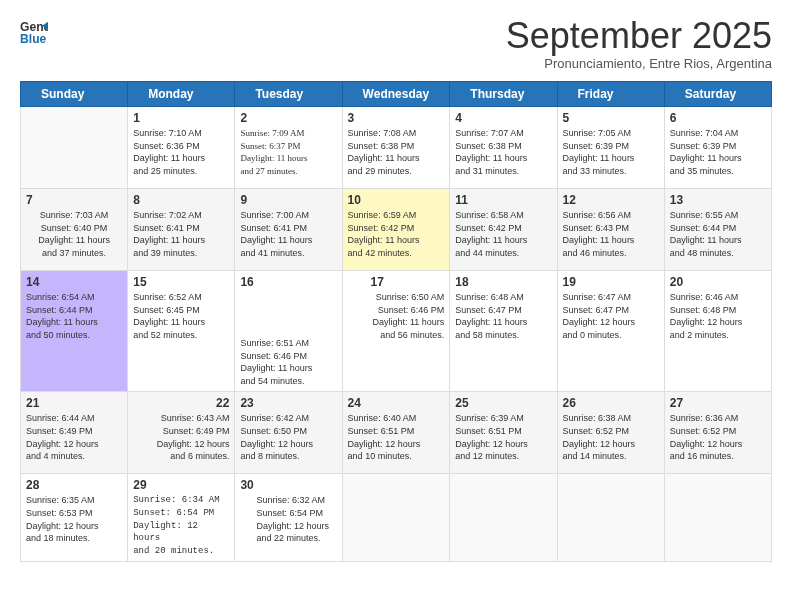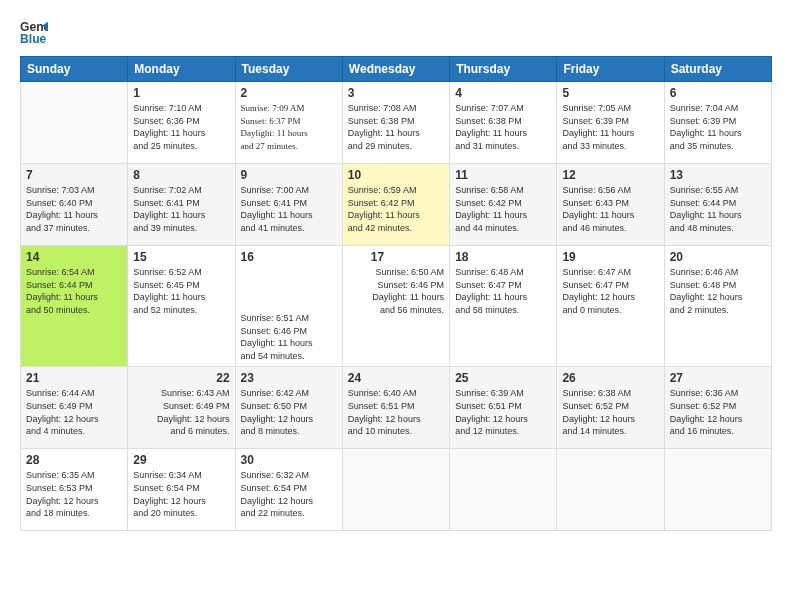--- a/index.html
+++ b/index.html
@@ -46,21 +46,21 @@
     .calendar {
       width: 100%;
       border-collapse: collapse;
       border: 1px solid #ccc;
     }
     .calendar th {
       background-color: #2874b8;
       color: #fff;
       font-size: 12px;
       font-weight: bold;
-      padding: 5px 6px;
+      padding: 5px 20px;
       text-align: left;
       border: 1px solid #1a5f9e;
     }
     .calendar td {
       width: 107px;
       vertical-align: top;
       padding: 4px 5px;
       border: 1px solid #ddd;
       font-size: 9.5px;
       color: #333;
@@ -91,20 +91,24 @@
 
 <div class="page">
   <div class="header">
     <div class="logo">
       <svg class="logo-icon" viewBox="0 0 30 30" xmlns="http://www.w3.org/2000/svg">
         <text x="0" y="14" font-size="13" font-weight="bold" fill="#333">General</text>
         <text x="0" y="27" font-size="13" font-weight="bold" fill="#1a6faf">Blue</text>
         <polygon points="24,8 30,4 30,14" fill="#1a6faf"></polygon>
       </svg>
     </div>
+    <div class="title-section">
+      <div class="month-title">September 2025</div>
+      <div class="subtitle">Pronunciamiento, Entre Rios, Argentina</div>
+    </div>
   </div>
 
   <table class="calendar">
     <thead>
       <tr>
       <th>Sunday</th>
           <th>Monday</th>
           <th>Tuesday</th>
           <th>Wednesday</th>
           <th>Thursday</th>
@@ -154,21 +158,21 @@
             <span class="day-number">6</span>
             <div class="day-info" style="white-space: pre-line;">Sunrise: 7:04 AM
 Sunset: 6:39 PM
 Daylight: 11 hours
 and 35 minutes.</div>
           </td>
         </tr>
         <tr>
           <td style="background: rgb(245, 245, 245);">
             <span class="day-number">7</span>
-            <div class="day-info" style="white-space: pre-line;">Sunrise: 7:03 AM
+            <div class="day-info" style="white-space: pre-line; text-align: center;">Sunrise: 7:03 AM
 Sunset: 6:40 PM
 Daylight: 11 hours
 and 37 minutes.</div>
           </td>
           <td style="background: rgb(245, 245, 245);">
             <span class="day-number">8</span>
             <div class="day-info" style="white-space: pre-line;">Sunrise: 7:02 AM
 Sunset: 6:41 PM
 Daylight: 11 hours
 and 39 minutes.</div>
@@ -203,21 +207,21 @@
           </td>
           <td style="background: rgb(245, 245, 245);">
             <span class="day-number">13</span>
             <div class="day-info" style="white-space: pre-line;">Sunrise: 6:55 AM
 Sunset: 6:44 PM
 Daylight: 11 hours
 and 48 minutes.</div>
           </td>
         </tr>
         <tr>
-          <td style="background: #bef264;">
+          <td style="background: #c4b5fd;">
             <span class="day-number">14</span>
             <div class="day-info" style="white-space: pre-line;">Sunrise: 6:54 AM
 Sunset: 6:44 PM
 Daylight: 11 hours
 and 50 minutes.</div>
           </td>
           <td style="background: rgb(255, 255, 255);">
             <span class="day-number">15</span>
             <div class="day-info" style="white-space: pre-line;">Sunrise: 6:52 AM
 Sunset: 6:45 PM
@@ -314,28 +318,28 @@
         <tr>
           <td style="background: rgb(255, 255, 255);">
             <span class="day-number">28</span>
             <div class="day-info" style="white-space: pre-line;">Sunrise: 6:35 AM
 Sunset: 6:53 PM
 Daylight: 12 hours
 and 18 minutes.</div>
           </td>
           <td style="background: rgb(255, 255, 255);">
             <span class="day-number">29</span>
-            <div class="day-info" style="white-space: pre-line;">Sunrise: 6:34 AM
+            <div class="day-info" style="white-space: pre-line; font-family: Liberation Mono, monospace;">Sunrise: 6:34 AM
 Sunset: 6:54 PM
 Daylight: 12 hours
 and 20 minutes.</div>
           </td>
           <td style="background: rgb(255, 255, 255);">
             <span class="day-number">30</span>
-            <div class="day-info" style="white-space: pre-line;">Sunrise: 6:32 AM
+            <div class="day-info" style="white-space: pre-line; margin-left: 16px;">Sunrise: 6:32 AM
 Sunset: 6:54 PM
 Daylight: 12 hours
 and 22 minutes.</div>
           </td>
           <td class="empty" style="background: rgb(249, 249, 249);"></td>
           <td class="empty" style="background: rgb(249, 249, 249);"></td>
           <td class="empty" style="background: rgb(249, 249, 249);"></td>
           <td class="empty" style="background: rgb(249, 249, 249);"></td>
         </tr>
       </tbody>

